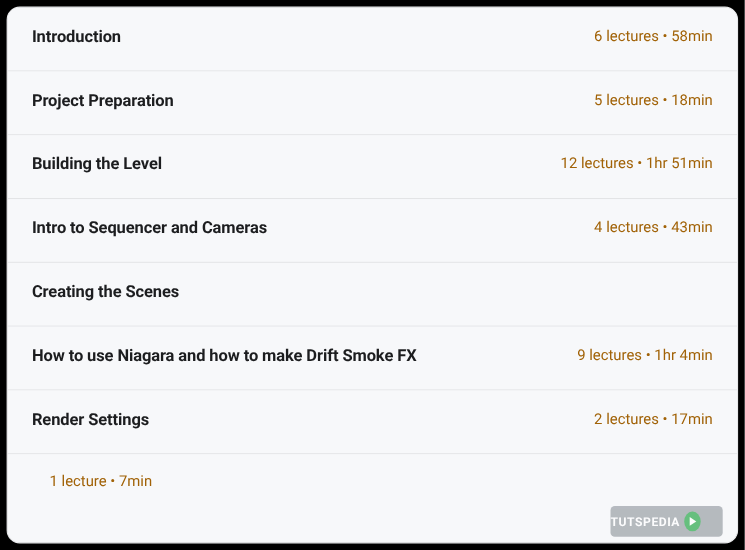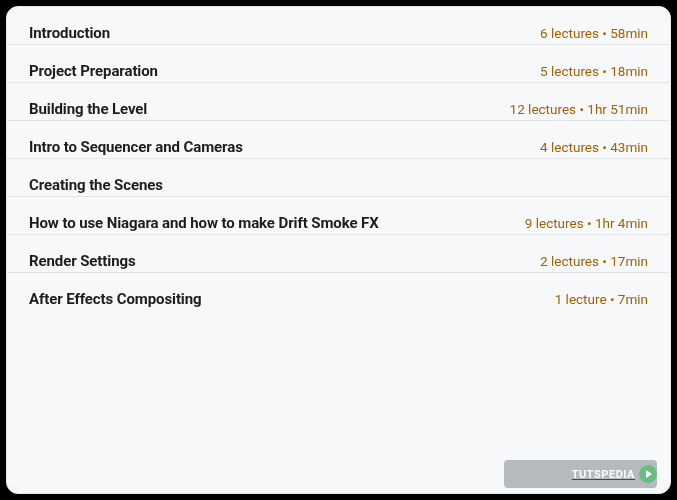--- a/index.html
+++ b/index.html
@@ -16,21 +16,21 @@
     margin: 6px;
     width: 665px;
     height: 488px;
     overflow: hidden;
     border: 1px solid #e8e9eb;
   }
   .section-row {
     display: flex;
     justify-content: space-between;
     align-items: center;
-    padding: 17px 22px 2px 22px;
+    padding: 17px 22px 22px 22px;
     border-bottom: 1px solid #e3e4e6;
     cursor: pointer;
     background: #f7f8fa;
   }
   .section-row:last-child { border-bottom: none; }
   .section-title {
     font-weight: 700;
     font-size: 15px;
     color: #1c1d1f;
     letter-spacing: -0.1px;
@@ -38,31 +38,30 @@
   .section-meta {
     font-size: 13.5px;
     color: #a16207;
     white-space: nowrap;
     margin-left: 16px;
   }
   .watermark {
     position: absolute;
     right: 20px;
     bottom: 18px;
-    width: 153px;
+    width: 102px;
     height: 28px;
     background: #9aa0a6;
     border-radius: 4px;
     opacity: 0.7;
     display: flex;
     align-items: center;
     justify-content: flex-end;
-    padding-right: 0;
+    padding-right: 20px;
     pointer-events: none;
-    text-decoration: underline;
   }
   .watermark-text {
     color: #fff;
     font-weight: 700;
     font-size: 11px;
     letter-spacing: 0.5px;
     margin-right: 4px;
   }
   .watermark-play {
     width: 18px;
@@ -119,21 +118,20 @@
       <span class="section-title">How to use Niagara and how to make Drift Smoke FX</span>
       <span class="section-meta">9 lectures • 1hr 4min</span>
     </div>
 
     <div class="section-row">
       <span class="section-title">Render Settings</span>
       <span class="section-meta">2 lectures • 17min</span>
     </div>
 
     <div class="section-row">
-      <span class="section-title">After Effects Compositing</span>
       <span class="section-meta">1 lecture • 7min</span>
     </div>
 
   </div>
 
   <div class="watermark">
     <span class="watermark-text">TUTSPEDIA</span>
     <span class="watermark-play"></span>
   </div>
 </div>

